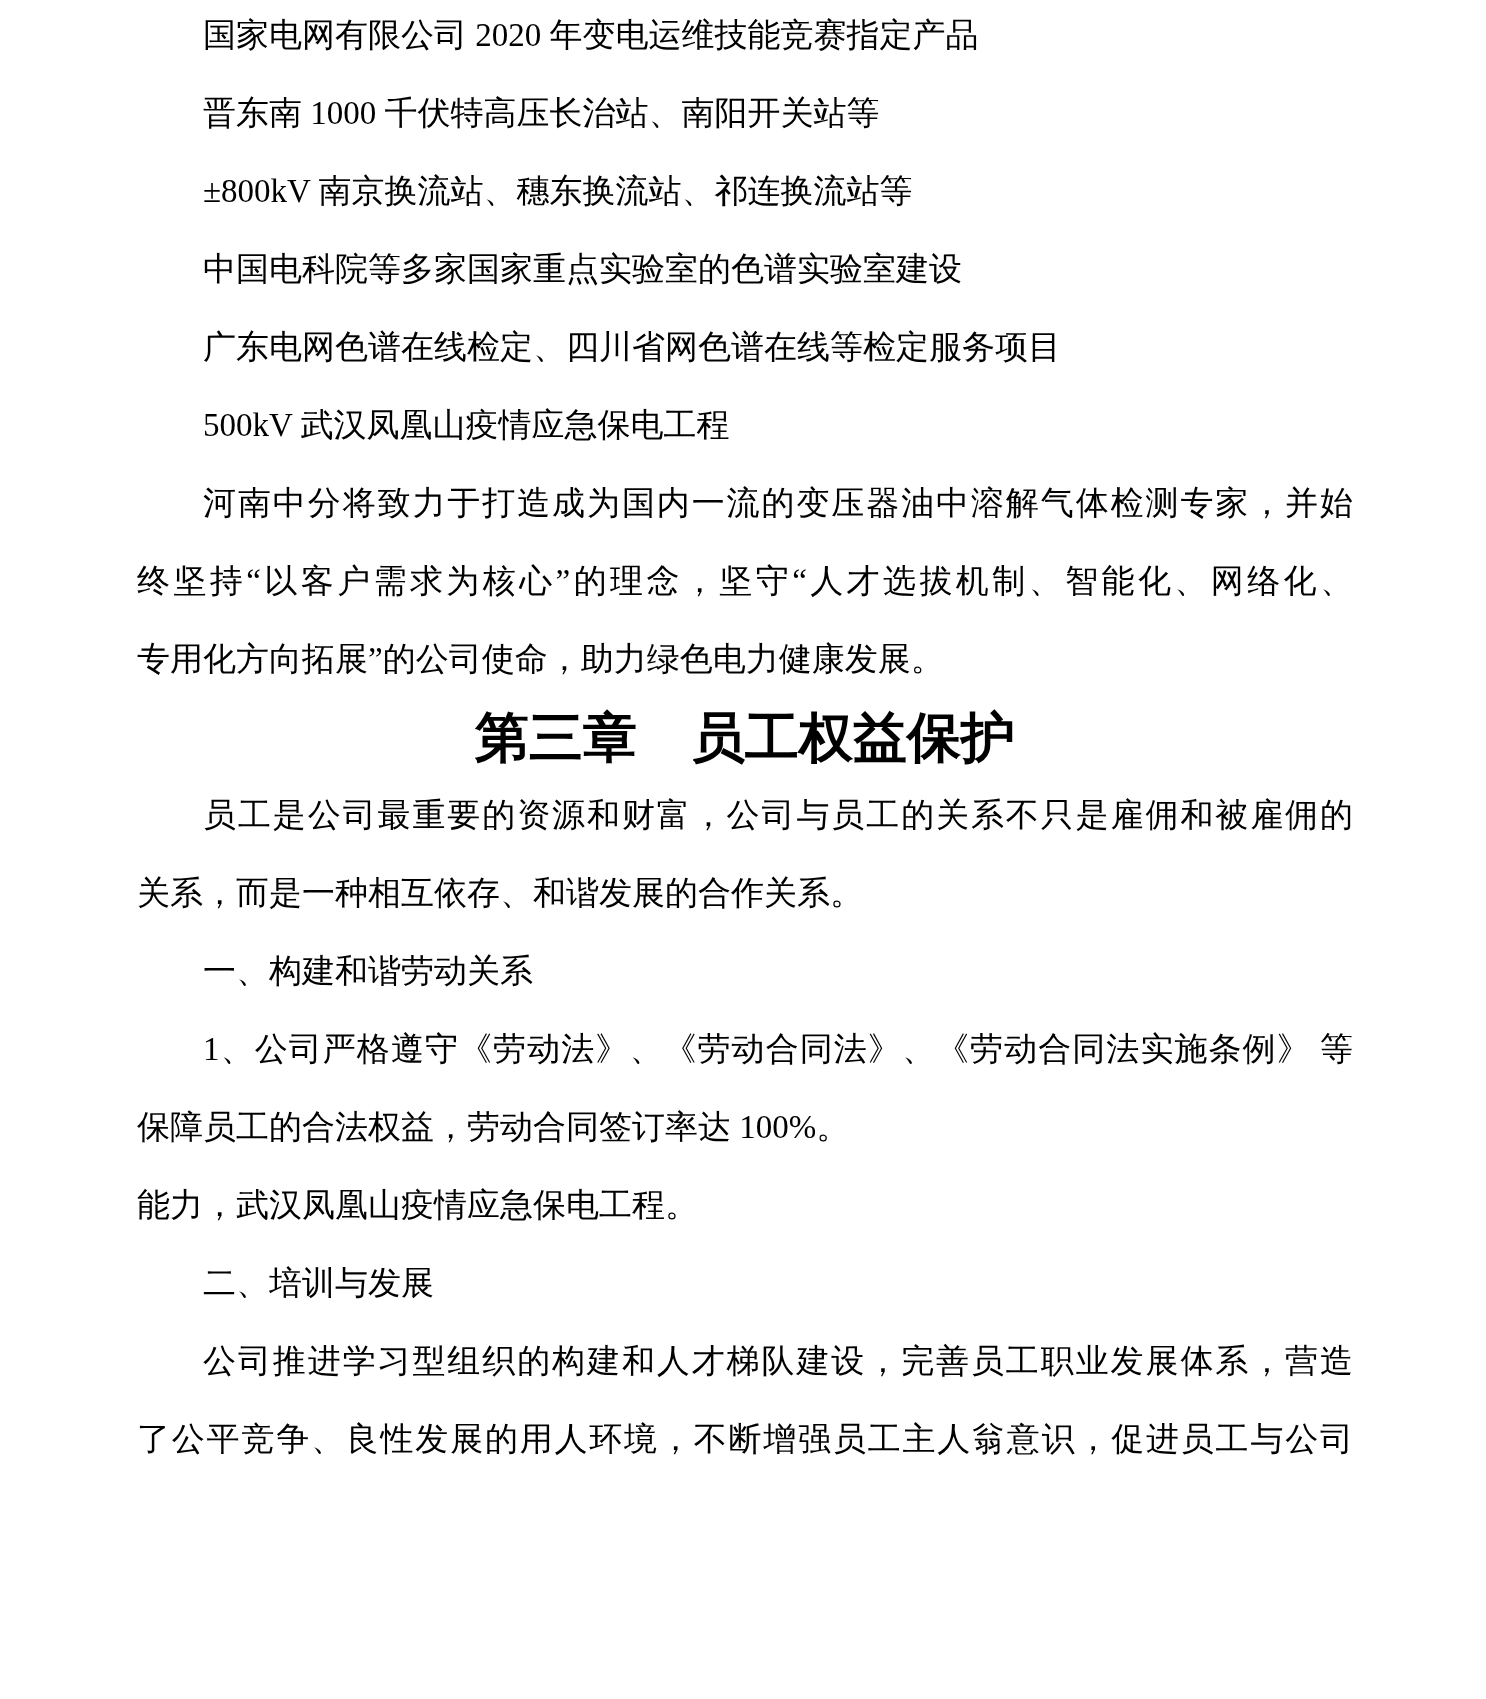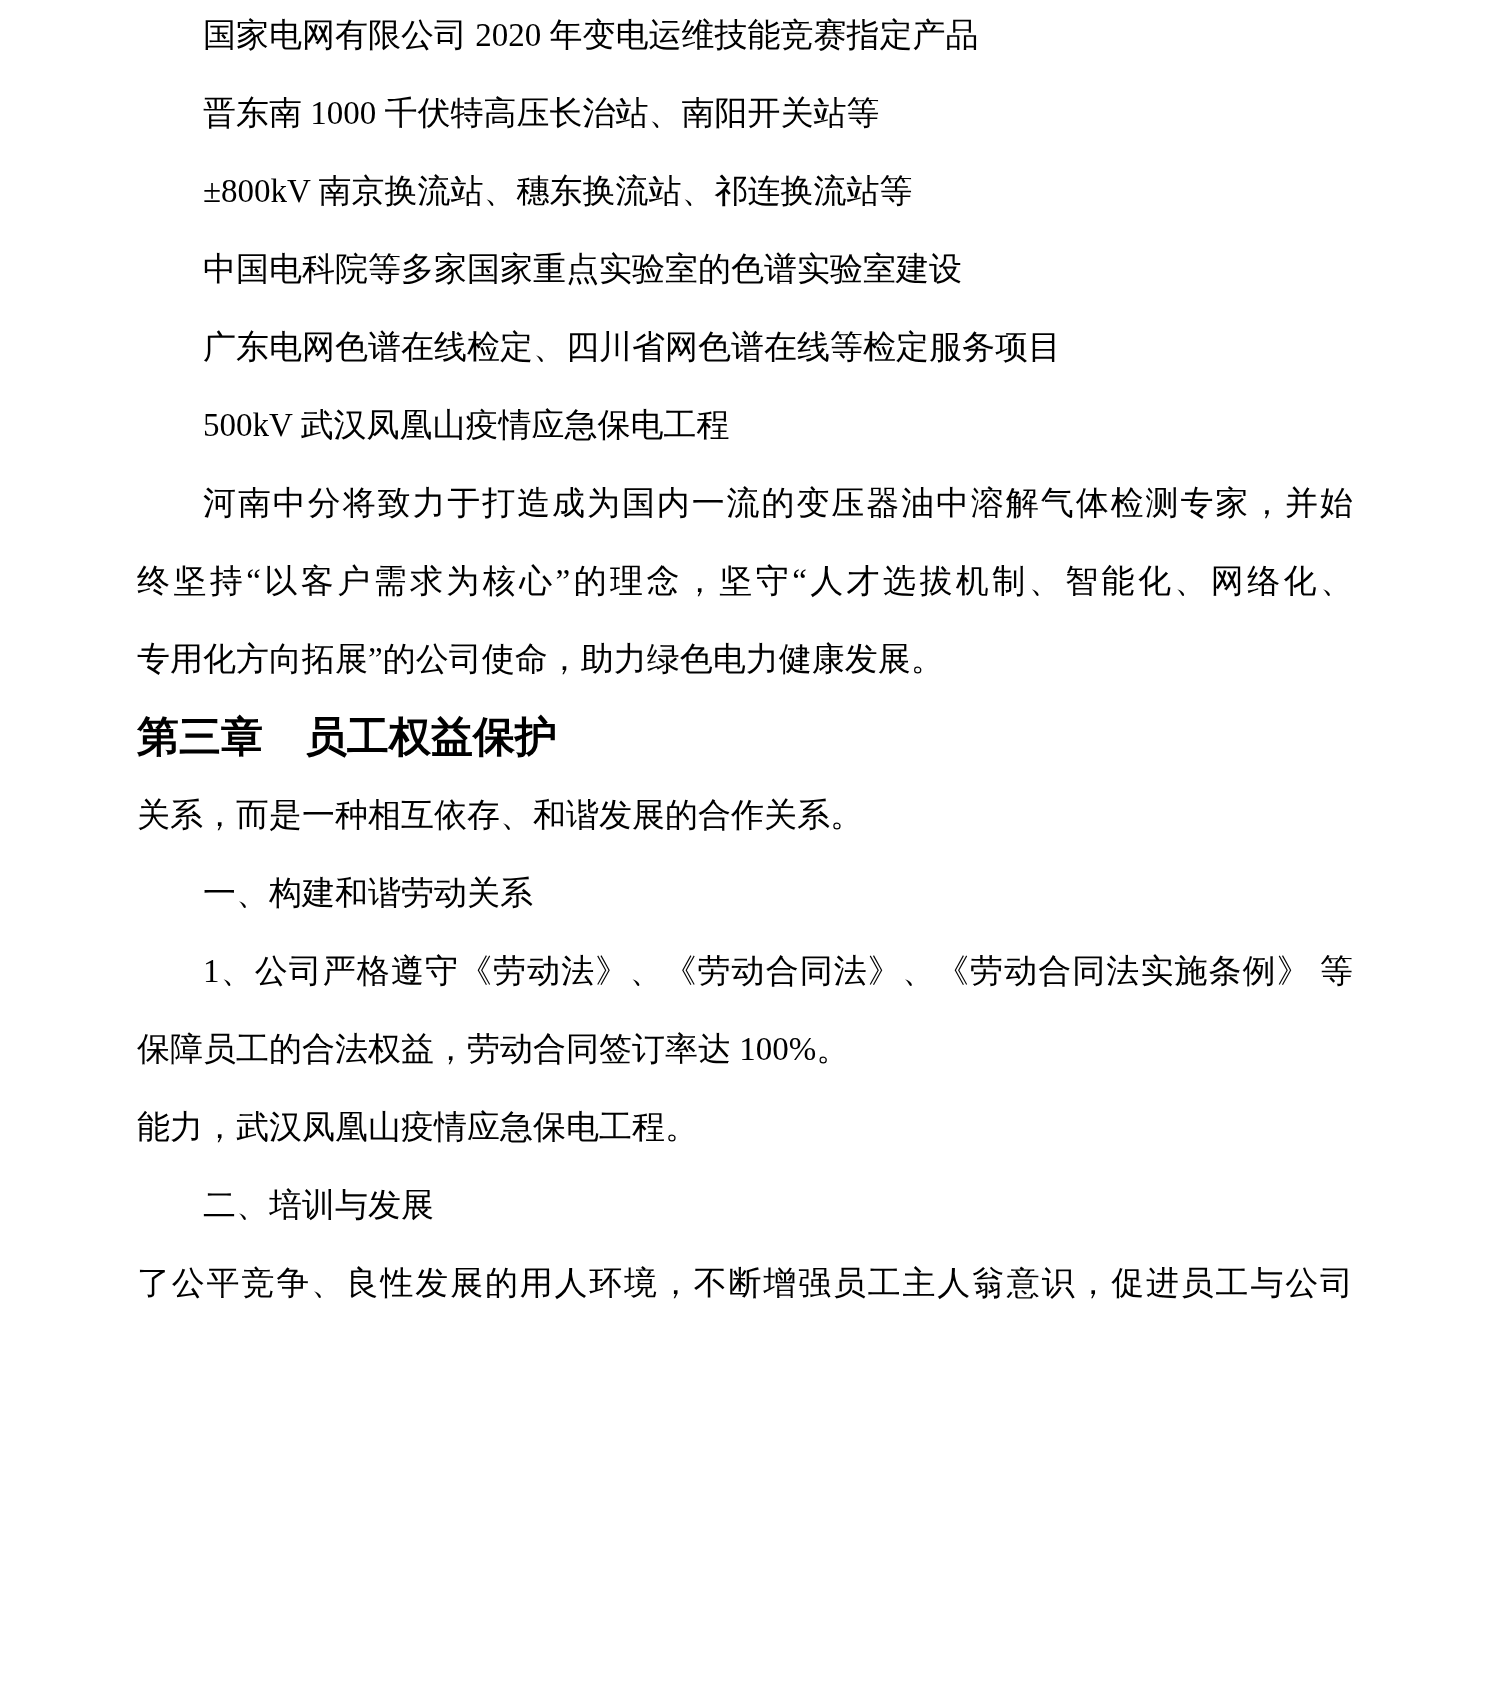--- a/index.html
+++ b/index.html
@@ -23,24 +23,25 @@
     height: 78px;
     color: #000000;
   }
   .indent { padding-left: 66px; }
   .justify {
     text-align: justify;
     text-align-last: justify;
   }
   .chapter {
     margin: 0;
-    font-size: 42px;
+    font-size: 54px;
     font-weight: bold;
     line-height: 78px;
     height: 78px;
+    text-align: center;
     font-family: "Liberation Sans", "DejaVu Sans", sans-serif;
   }
   .section-heading {
     font-weight: normal;
     font-family: "Liberation Sans", "DejaVu Sans", sans-serif;
   }
   .book-title { }
 </style>
 </head>
 <body>
@@ -54,27 +55,29 @@
     <div class="line indent">中国电科院等多家国家重点实验室的色谱实验室建设</div>
     <div class="line indent">广东电网色谱在线检定、四川省网色谱在线等检定服务项目</div>
     <div class="line indent">500kV 武汉凤凰山疫情应急保电工程</div>
 
     <div class="line indent justify">河南中分将致力于打造成为国内一流的变压器油中溶解气体检测专家，并始</div>
     <div class="line justify">终坚持“以客户需求为核心”的理念，坚守“人才选拔机制、智能化、网络化、</div>
     <div class="line">专用化方向拓展”的公司使命，助力绿色电力健康发展。</div>
 
     <h2 class="chapter">第三章　员工权益保护</h2>
 
+    <div class="line indent justify">员工是公司最重要的资源和财富，公司与员工的关系不只是雇佣和被雇佣的</div>
     <div class="line">关系，而是一种相互依存、和谐发展的合作关系。</div>
 
     <div class="line indent section-heading">一、构建和谐劳动关系</div>
 
     <div class="line indent justify"><span>1、公司严格遵守</span><span class="book-title">《劳动法》</span><span>、</span><span class="book-title">《劳动合同法》</span><span>、</span><span class="book-title">《劳动合同法实施条例》</span><span> 等</span></div>
     <div class="line">保障员工的合法权益，劳动合同签订率达 100%。</div>
 
     <div class="line">能力，武汉凤凰山疫情应急保电工程。</div>
 
     <div class="line indent section-heading">二、培训与发展</div>
 
+    <div class="line indent justify">公司推进学习型组织的构建和人才梯队建设，完善员工职业发展体系，营造</div>
     <div class="line justify">了公平竞争、良性发展的用人环境，不断增强员工主人翁意识，促进员工与公司</div>
 
   </div>
 </div>
 
 </body></html>

